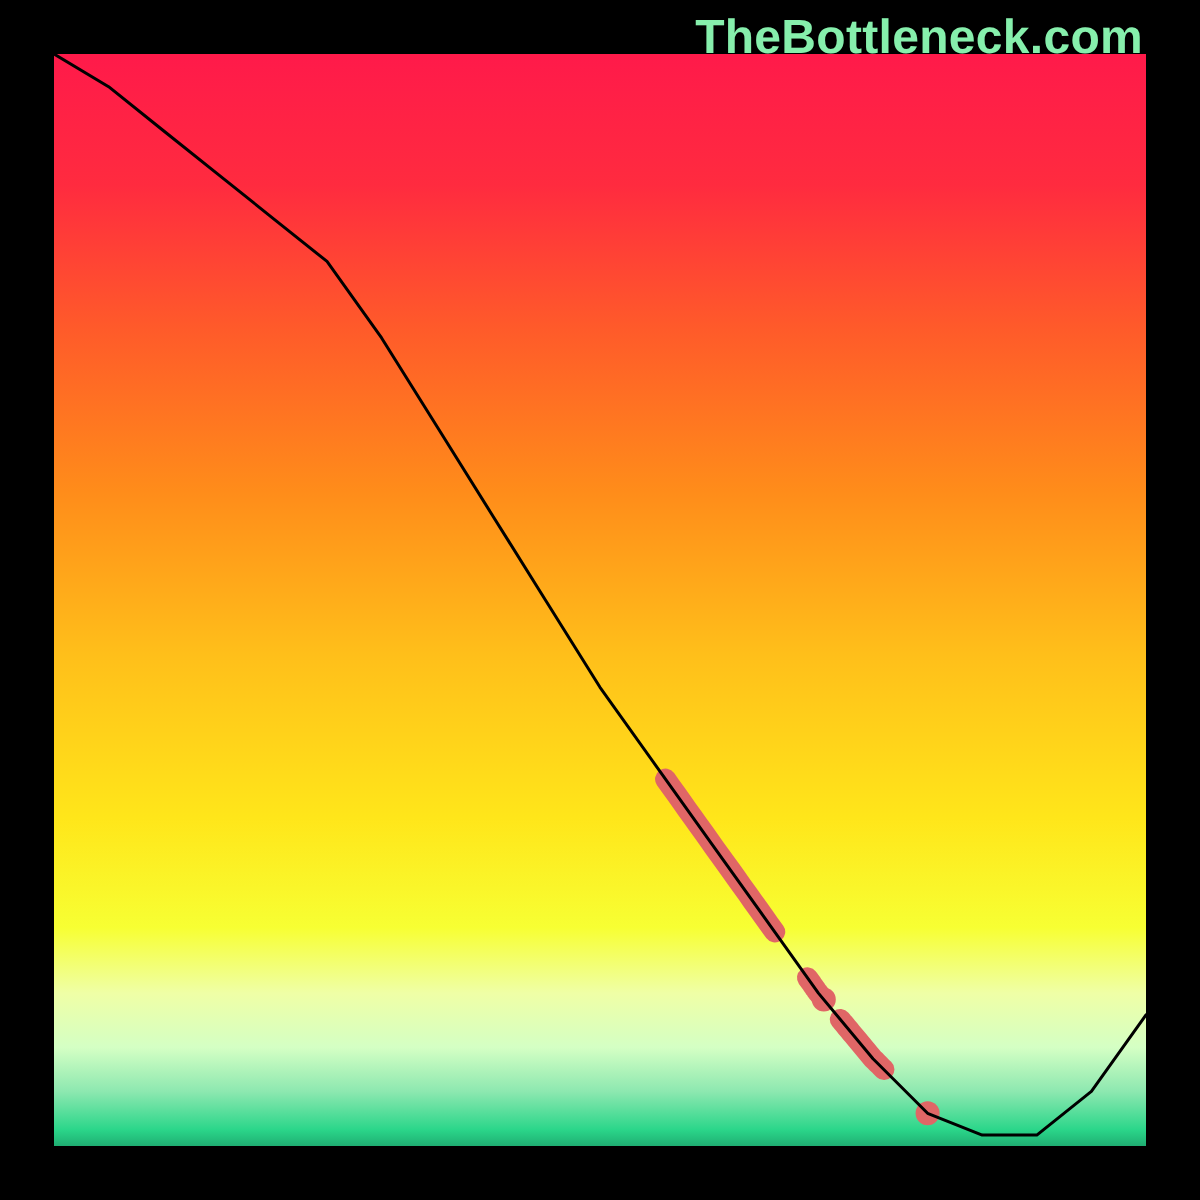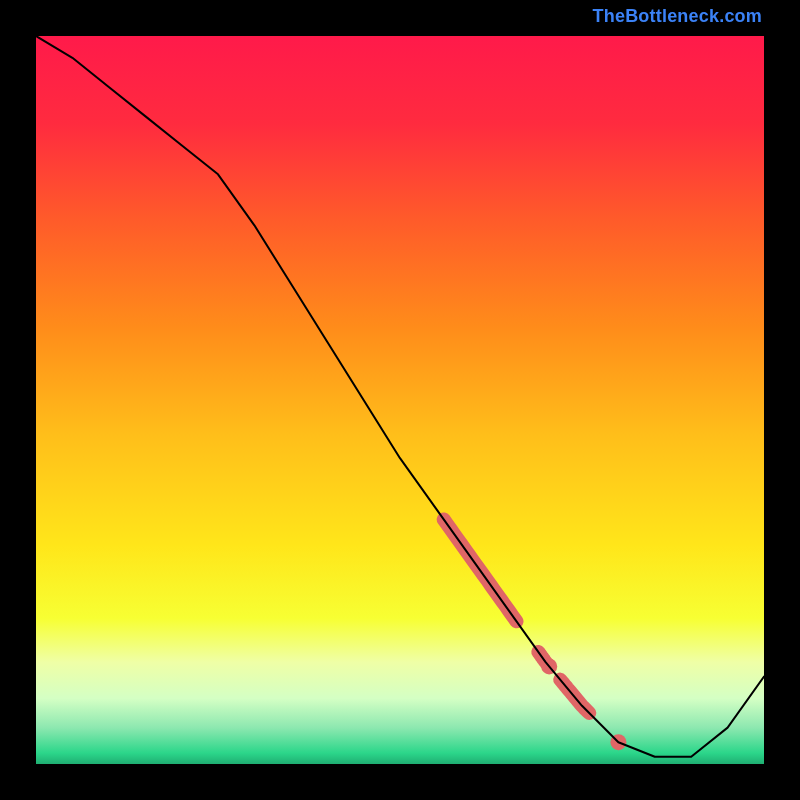--- a/index.html
+++ b/index.html
@@ -25,23 +25,23 @@
     width: 728px;
     height: 728px;
     overflow: hidden;
   }
   svg { display: block; }
   .watermark {
     position: absolute;
     top: 6px;
     right: 38px;
     font-family: Arial, Helvetica, sans-serif;
-    font-size: 18px;
+    font-size: 32px;
     font-weight: 600;
-    color: #3b82f6;
+    color: #86efac;
     letter-spacing: 0.2px;
   }
 </style>
 </head>
 <body>
 <div class="frame">
   <div class="plot">
     <svg id="chart-svg" width="728" height="728" viewBox="0 0 728 728">
       <defs>
         <linearGradient id="bg" x1="0" y1="0" x2="0" y2="1">

